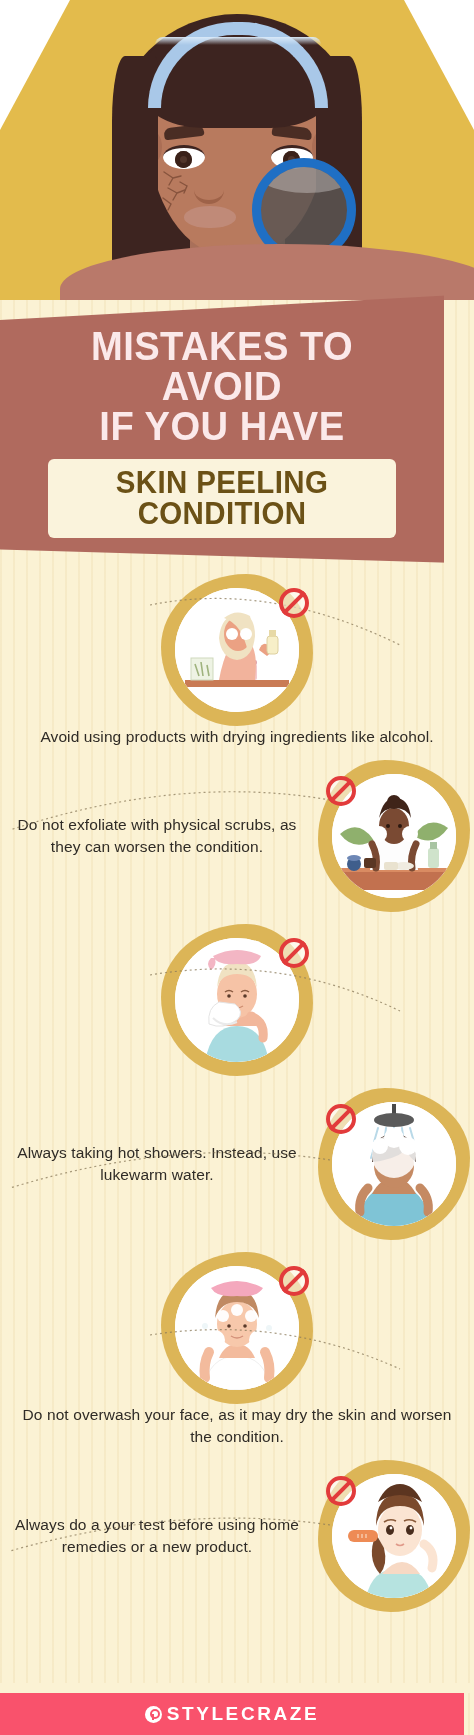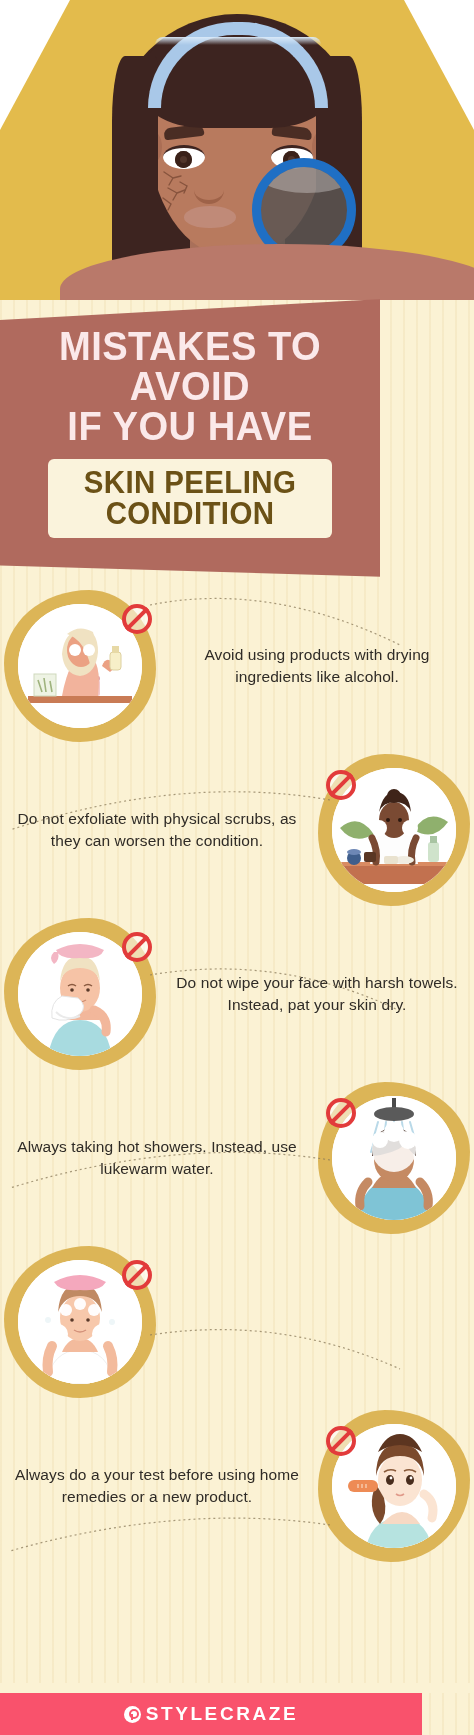--- a/index.html
+++ b/index.html
@@ -134,38 +134,38 @@
   }
   .shoulder {
     position: absolute; left: 60px; bottom: -34px; width: 440px; height: 90px;
     background: #b9796a; border-radius: 50% 50% 0 0;
   }
 
   
   .title-banner {
     position: relative;
     margin-top: -6px;
-    width: 380px;
+    width: 444px;
     background: #b06a5e;
     padding: 18px 34px 26px;
     clip-path: polygon(0 26px, 474px 0, 474px 100%, 0 calc(100% - 14px));
   }
   .title-line {
     text-align: center;
     color: #fbe9ea;
     font-family: "Liberation Sans Narrow", "Liberation Sans", sans-serif;
     font-weight: 700;
     font-size: 41px;
     line-height: 0.98;
     letter-spacing: 0.5px;
     transform: scaleX(0.93);
   }
   .title-line.l1 { margin-top: 14px; }
   .subtitle-box {
-    margin: 12px 14px 16px;
+    margin: 12px 14px 0;
     background: #faf3dc;
     border-radius: 6px;
     padding: 8px 6px 9px;
   }
   .subtitle {
     text-align: center;
     color: #6b5116;
     font-family: "Liberation Sans Narrow", "Liberation Sans", sans-serif;
     font-weight: 700;
     font-size: 31px;
@@ -176,21 +176,21 @@
 
   
   .tips { position: relative; padding: 4px 0 0; }
   .tip {
     position: relative;
     display: flex;
     align-items: center;
     min-height: 160px;
     padding: 6px 0;
   }
-  .tip.left-img { flex-direction: row; }
+  .tip.left-img { flex-direction: column; }
   .tip.right-img { flex-direction: row-reverse; }
 
   .blob {
     position: relative;
     flex: 0 0 152px;
     width: 152px;
     height: 152px;
     margin: 0 4px;
   }
   .blob-bg {
@@ -243,21 +243,21 @@
     z-index: 0;
   }
 
   
   .ill { position: absolute; inset: 0; }
 
   
   .footer {
     position: absolute;
     left: 0; bottom: 0;
-    width: 422px;
+    width: 464px;
     height: 42px;
     background: #f9526c;
     display: flex;
     align-items: center;
     justify-content: center;
     gap: 5px;
   }
   .footer-mark {
     width: 17px; height: 17px; border-radius: 50%;
     background: #ffffff;
@@ -411,21 +411,20 @@
             <circle cx="70" cy="58" r="1.8" fill="#5a3a2a"></circle>
             <path d="M50 54 q4 -3 8 0 M66 54 q4 -3 8 0" stroke="#8a5a40" stroke-width="1.5" fill="none"></path>
             <path d="M56 68 q6 4 12 0" stroke="#d08f72" stroke-width="1.5" fill="none"></path>
             <path d="M44 64 q-12 6 -10 22 q14 6 28 -4 q8 -8 -2 -16z" fill="#ffffff" stroke="#e4e4e4"></path>
             <path d="M38 80 q10 10 24 4" stroke="#eaeaea" stroke-width="2" fill="none"></path>
             <path d="M76 78 q14 6 12 22" stroke="#f2b79b" stroke-width="9" fill="none" stroke-linecap="round"></path>
           </svg>
         </div>
         <div class="ban"></div>
       </div>
-      <div class="tip-text">Do not wipe your face with harsh towels. Instead, pat your skin dry.</div>
     </div>
 
     <div class="tip right-img">
       <div class="blob">
         <div class="blob-bg"></div>
         <div class="blob-inner">
           <svg viewBox="0 0 124 124" class="ill">
             <rect width="124" height="124" fill="#fff"></rect>
             <rect x="60" y="2" width="4" height="12" fill="#4a4a4a"></rect>
             <ellipse cx="62" cy="18" rx="20" ry="7" fill="#5a5a5a"></ellipse>
@@ -470,20 +469,21 @@
             <circle cx="40" cy="74" r="10" fill="#fff"></circle>
             <circle cx="84" cy="74" r="10" fill="#fff"></circle>
             <path d="M34 86 q-6 12 -4 26" stroke="#f3bb9d" stroke-width="10" fill="none" stroke-linecap="round"></path>
             <path d="M90 86 q6 12 4 26" stroke="#f3bb9d" stroke-width="10" fill="none" stroke-linecap="round"></path>
             <circle cx="30" cy="60" r="3" fill="#eef6f8"></circle>
             <circle cx="94" cy="62" r="3" fill="#eef6f8"></circle>
           </svg>
         </div>
         <div class="ban"></div>
       </div>
+      <div class="tip-text">Do not overwash your face, as it may dry the skin and worsen the condition.</div>
     </div>
 
     <div class="tip right-img">
       <div class="blob">
         <div class="blob-bg"></div>
         <div class="blob-inner">
           <svg viewBox="0 0 124 124" class="ill">
             <rect width="124" height="124" fill="#fff"></rect>
             <path d="M34 124 q6 -30 34 -30 q26 0 32 30z" fill="#b6e3e0"></path>
             <path d="M50 100 q10 -12 20 -12 q10 0 18 12z" fill="#f7d9c4"></path>

